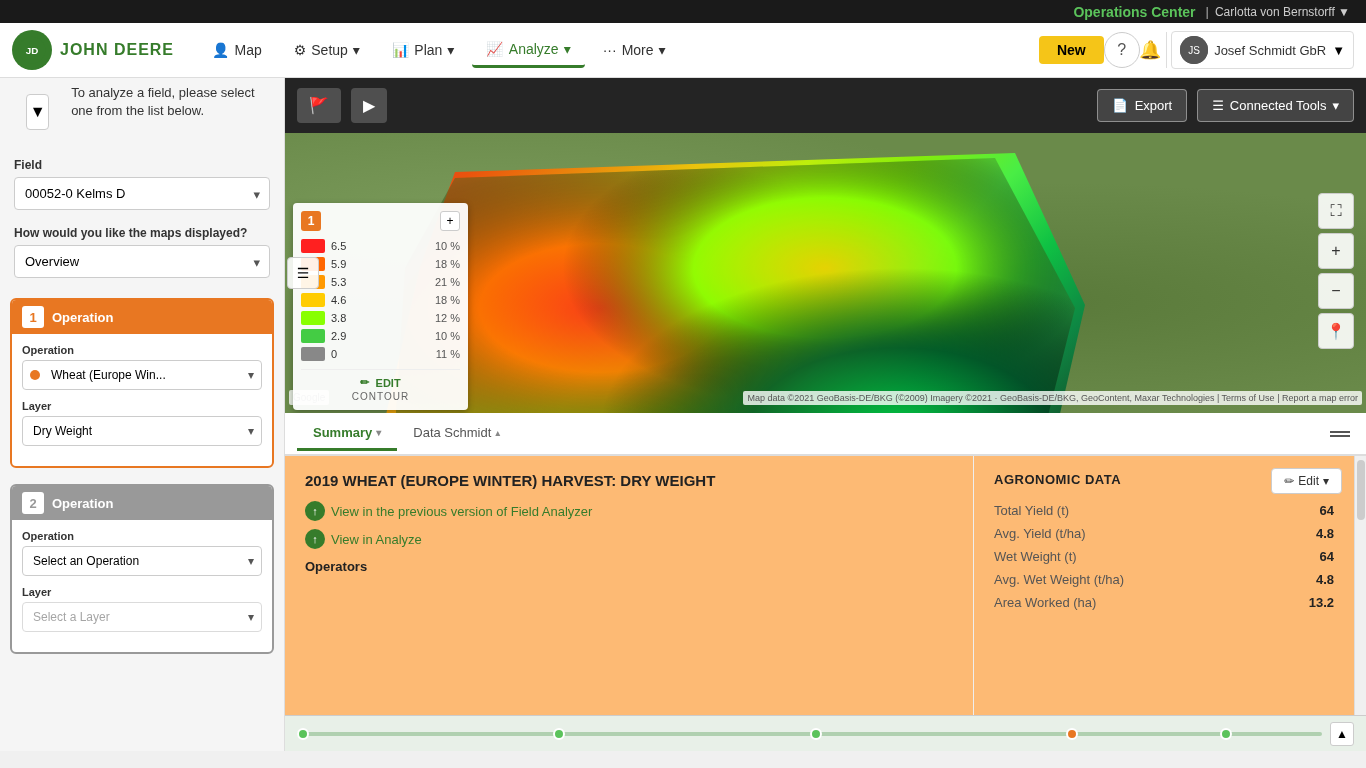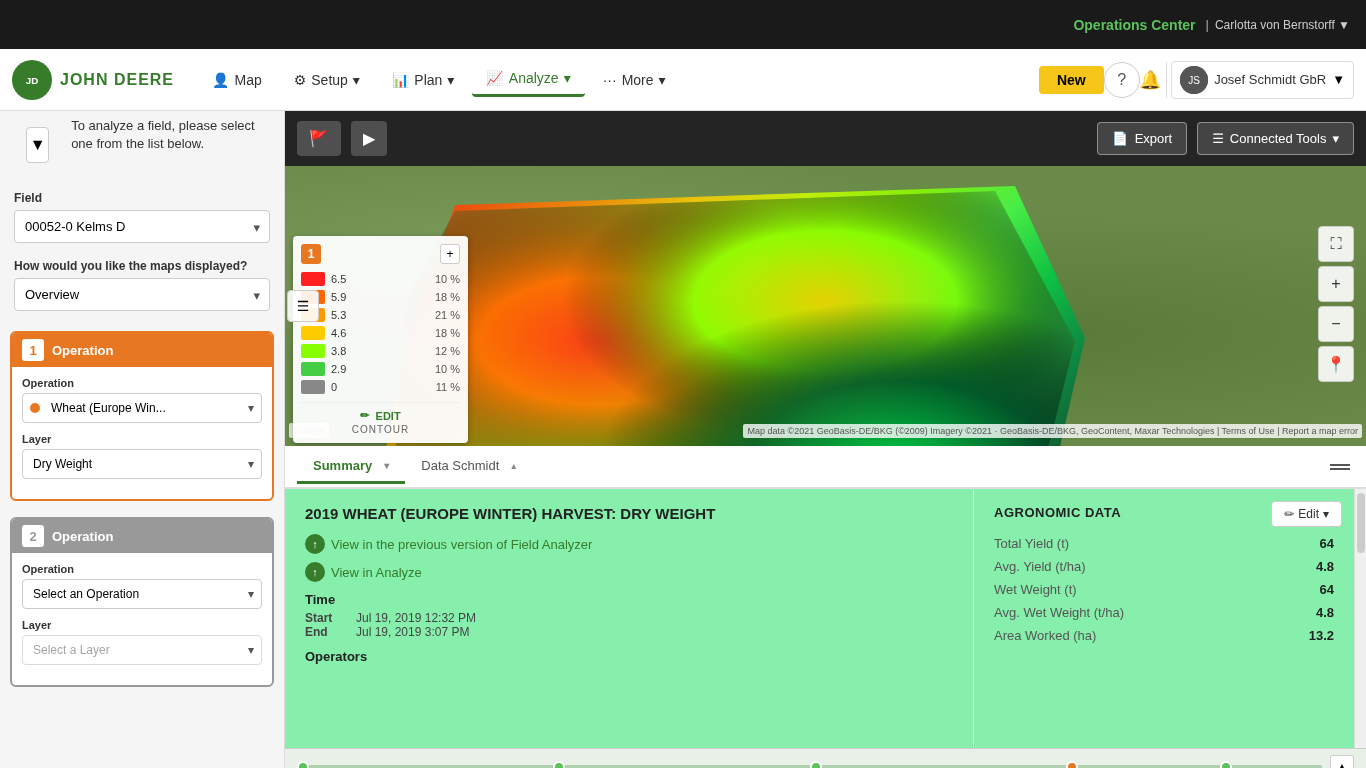--- a/index.html
+++ b/index.html
@@ -1,40 +1,40 @@
 <!DOCTYPE html>
 <html><head>
   <meta charset="utf-8">
   <style>
     * { box-sizing: border-box; margin: 0; padding: 0; }
     body { font-family: Arial, sans-serif; font-size: 13px; background: #f0f0f0; width: 1366px; height: 768px; overflow: hidden; }
 
     
     #top-banner {
-      height: 49px;
+      height: 23px;
       background: #1a1a1a;
       display: flex;
       align-items: center;
       justify-content: flex-end;
       padding-right: 16px;
     }
     #top-banner .ops-center-title {
       color: #5bc35b;
       font-size: 14px;
       font-weight: bold;
       margin-right: 4px;
     }
     #top-banner .user-sub {
       color: #ccc;
       font-size: 12px;
     }
 
     
     #header {
-      height: 62px;
+      height: 55px;
       background: #fff;
       display: flex;
       align-items: center;
       border-bottom: 1px solid #ddd;
       padding: 0 12px;
       gap: 0;
     }
     #logo-area {
       display: flex;
       align-items: center;
@@ -500,38 +500,38 @@
       display: flex;
       align-items: center;
       padding: 0 12px;
       background: #fff;
       border-bottom: 1px solid #ddd;
       height: 42px;
     }
     .map-tab {
       display: flex;
       align-items: center;
-      gap: 12px;
+      gap: 4px;
       padding: 8px 16px;
       font-size: 13px;
       cursor: pointer;
       color: #555;
       border-bottom: 3px solid transparent;
     }
     .map-tab.active {
       color: #367c2b;
       border-bottom-color: #367c2b;
       font-weight: bold;
     }
     .tab-chevron { font-size: 10px; color: #888; }
 
     
     #data-panel {
       height: 260px;
-      background: #86efac;
+      background: #fdba74;
       display: flex;
       flex-direction: column;
       border-top: 1px solid #ddd;
     }
     .data-panel-inner {
       display: flex;
       flex: 1;
       overflow: hidden;
     }
 
@@ -986,31 +986,20 @@
           <div class="link-row">
             <div class="link-icon">↑</div>
             <span>View in the previous version of Field Analyzer</span>
           </div>
 
           <div class="link-row">
             <div class="link-icon">↑</div>
             <span>View in Analyze</span>
           </div>
 
-          <div class="time-section">
-            <div class="time-label">Time</div>
-            <div class="time-row">
-              <span class="time-key">Start</span>
-              <span>Jul 19, 2019 12:32 PM</span>
-            </div>
-            <div class="time-row">
-              <span class="time-key">End</span>
-              <span>Jul 19, 2019 3:07 PM</span>
-            </div>
-          </div>
 
           <div class="operators-label">Operators</div>
         </div>
 
         <div class="agronomic-section">
           <div class="agro-title">AGRONOMIC DATA</div>
           <div id="agro-rows">
               <div class="agro-row">
                 <span class="agro-key">Total Yield  (t)</span>
                 <span class="agro-val">64</span>

